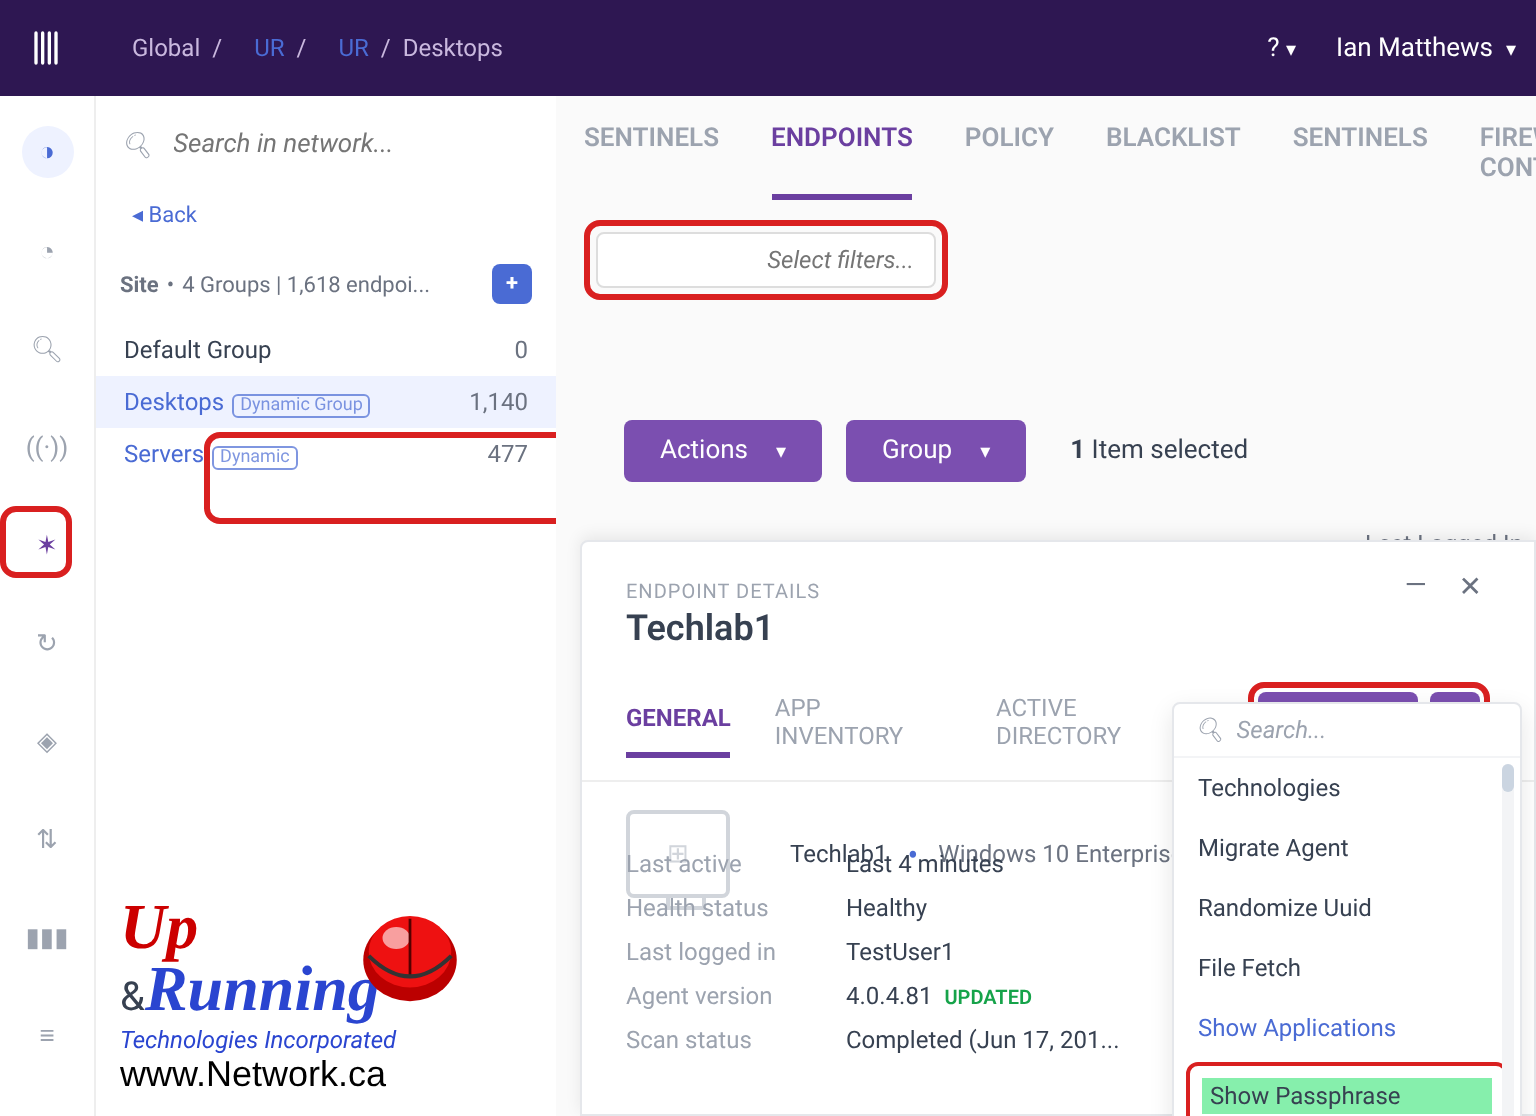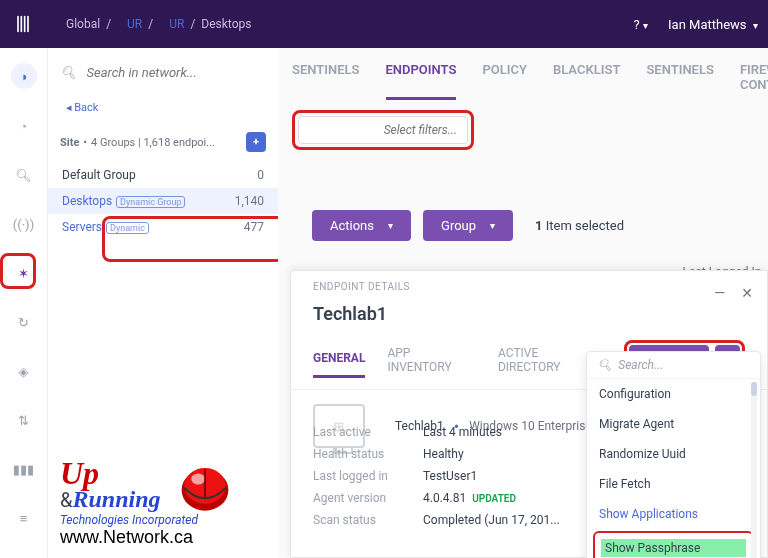--- a/index.html
+++ b/index.html
@@ -67,21 +67,21 @@
   .th-name { width: 180px; }
   .th-acct { width: 90px; }
   .th-site { width: 90px; }
   
   .table-row { display: flex; align-items: center; padding-left: 20px; margin-top: 4px; }
   .endpoint-name-box { border: 3px solid var(--border-red); border-radius: 8px; padding: 4px 8px; display: inline-flex; align-items: center; gap: 6px; font-size: 12px; color: #374151; }
   .win-icon { width: 14px; height: 14px; background: #e5e7eb; display: inline-flex; align-items: center; justify-content: center; border-radius: 2px; }
   
   
   .panel { position: absolute; left: 290px; right: 0; top: 270px; bottom: 0; background: #fff; border: 1px solid #e5e7eb; border-radius: 4px 0 0 0; box-shadow: 0 -2px 8px rgba(0,0,0,0.08); }
-  .panel-head { display: flex; align-items: flex-start; padding: 10px 14px 0 22px; }
+  .panel-head { display: flex; align-items: flex-end; padding: 10px 26px 0 22px; }
   .panel-title-small { font-size: 10px; color: #9ca3af; letter-spacing: 0.5px; }
   .panel-controls { margin-left: auto; display: flex; gap: 16px; color: #6b7280; font-size: 14px; padding-top: 4px; }
   .panel-title { font-size: 18px; font-weight: 600; padding: 2px 22px 10px; }
   .panel-tabs { display: flex; gap: 22px; padding: 6px 22px 0; font-size: 12px; color: #9ca3af; border-bottom: 1px solid #eee; align-items: center; }
   .ptab { padding-bottom: 10px; }
   .ptab.active { color: var(--tab-purple); border-bottom: 3px solid var(--tab-purple); font-weight: 700; }
   .actions-wrap { margin-left: auto; margin-bottom: 8px; display: flex; gap: 6px; }
   .actions-btn { background: var(--purple-light); color: #fff; padding: 8px 18px; border-radius: 4px; font-size: 13px; }
   .actions-caret { background: var(--purple-light); color: #fff; padding: 8px 10px; border-radius: 4px; font-size: 10px; }
   .actions-redbox { border: 3px solid var(--border-red); border-radius: 8px; padding: 2px; display: flex; gap: 6px; }
@@ -303,21 +303,21 @@
     <div class="kv-row">Network status</div>
     <div class="kv-row">Domain</div>
     <div class="kv-row">Subscribed on</div>
   </div>
 
   <div class="dropdown">
     <div class="dd-search">
         <span>🔍︎</span>
         <span>Search...</span>
       </div>
-    <div class="dd-item">Configuration</div>
+    <div class="dd-item">Technologies</div>
     <div class="dd-item">Migrate Agent</div>
     <div class="dd-item">Randomize Uuid</div>
     <div class="dd-item">File Fetch</div>
     <div class="dd-item link">Show Applications</div>
     <div class="dd-redbox">
       <div class="dd-item hl" style="padding:2px 4px;">Show Passphrase</div>
     </div>
 
     <div class="dd-scrolltrack"></div>
     <div class="dd-scrollthumb"></div>
@@ -326,16 +326,16 @@
 
 <div class="watermark">
   <svg class="wm-mouse" viewBox="0 0 100 80">
     <ellipse cx="50" cy="48" rx="34" ry="30" fill="#b00"></ellipse>
     <ellipse cx="50" cy="42" rx="30" ry="26" fill="#e11"></ellipse>
     <ellipse cx="40" cy="32" rx="10" ry="8" fill="#fff" opacity="0.6"></ellipse>
     <path d="M50 18 L50 60" stroke="#500" stroke-width="2"></path>
     <path d="M20 45 Q50 75 80 45" stroke="#333" stroke-width="3" fill="none"></path>
   </svg>
   <div><span class="wm-big">Up</span></div>
-  <div style="margin-top:-6px;"><span style="font-size:20px;">&amp;</span><span class="wm-big wm-blue" style="font-size:24px;">Running</span></div>
+  <div style="margin-top:-6px;"><span style="font-size:20px;">&amp;</span><span class="wm-big wm-blue" style="font-size:32px;">Running</span></div>
   <div class="wm-small">Technologies Incorporated</div>
   <div class="wm-url">www.Network.ca</div>
 </div>
 
 </body></html>

